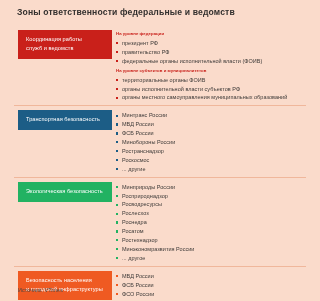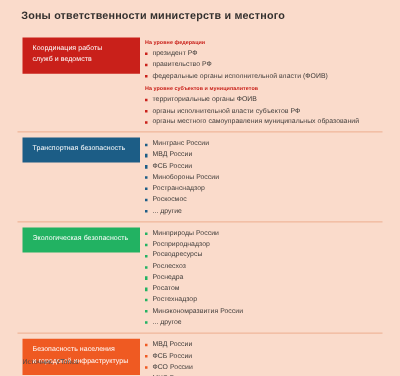--- a/index.html
+++ b/index.html
@@ -111,21 +111,21 @@
     letter-spacing: 0.05px;
     color: #4a4644;
     white-space: nowrap;
   }
 </style>
 </head>
 <body>
 
 <div class="infographic">
 
-  <h1 class="title">Зоны ответственности министерств и местного</h1>
+  <h1 class="title">Зоны ответственности федеральные и ведомств</h1>
 
   <div>
 
     <div class="section">
       <div class="label-col">
         <div class="label-box red">
           <span class="label-line">Координация работы</span>
           <span class="label-line">служб и ведомств</span>
         </div>
       </div>

